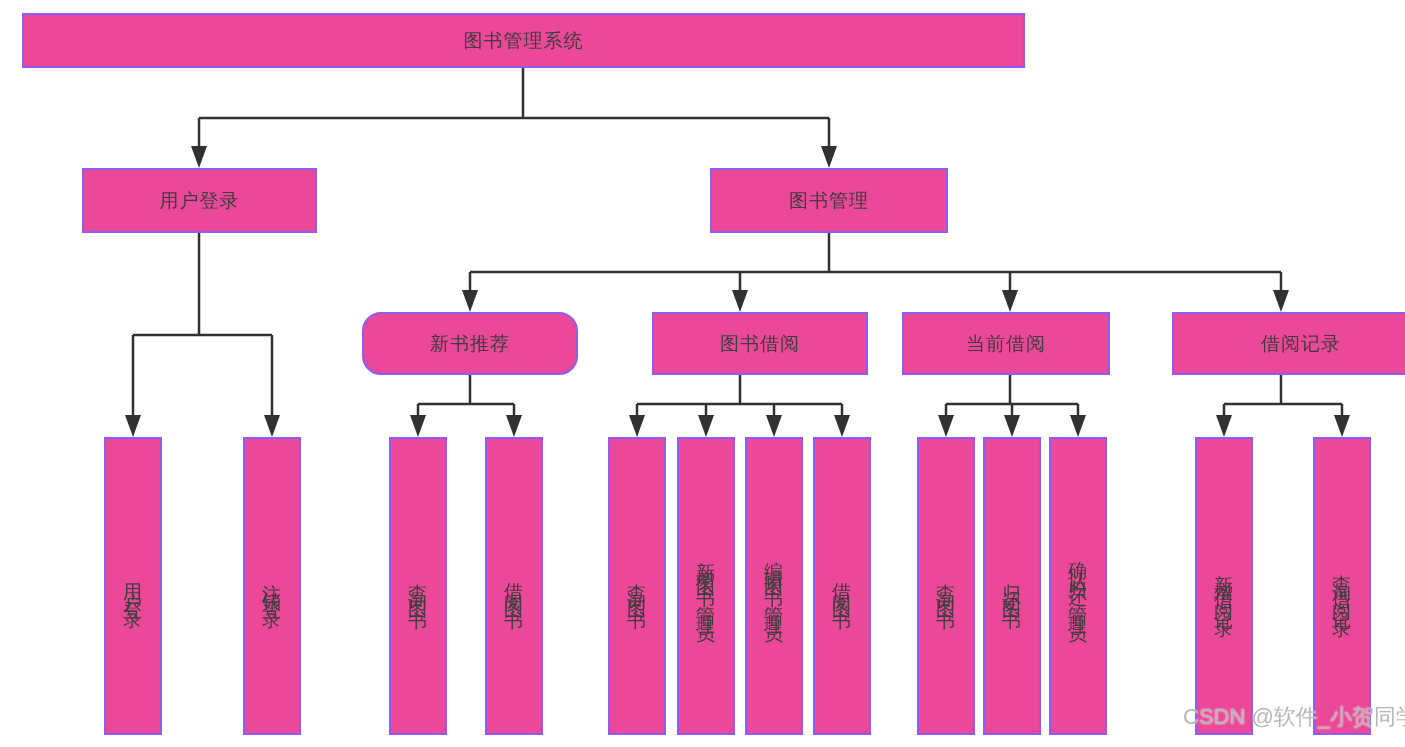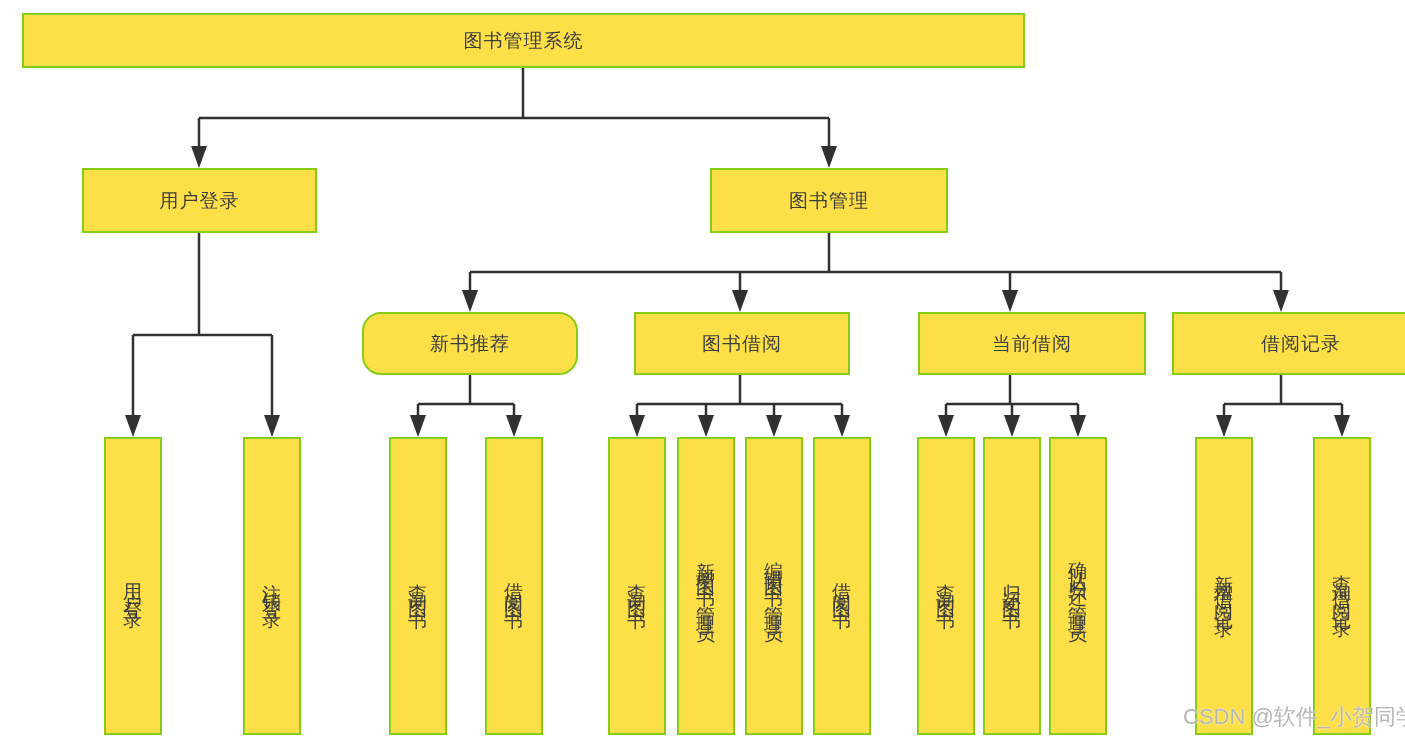--- a/index.html
+++ b/index.html
@@ -7,22 +7,22 @@
     position:relative;
     width:1405px;height:747px;
     background:#ffffff;
     font-family:"Liberation Sans","DejaVu Sans",sans-serif;
     overflow:hidden;
   }
   #connectors{position:absolute;left:0;top:0;z-index:0;}
   .node{
     position:absolute;
     box-sizing:border-box;
-    border:2px solid #84cc16;
-    background:#fde047;
+    border:2px solid #8b5cf6;
+    background:#ec4899;
     display:flex;
     align-items:center;
     justify-content:center;
     color:#3d3d3d;
     z-index:1;
   }
   .h-node{font-size:19px;letter-spacing:1px;}
   .root-node{left:22px;top:13px;width:1003px;height:55px;}
   .lvl2{top:168px;height:65px;}
   .lvl3{top:312px;height:63px;}
@@ -104,24 +104,24 @@
   <div class="node h-node lvl2" style="left:82px;width:235px;">
     <span>用户登录</span>
   </div>
   <div class="node h-node lvl2" style="left:710px;width:238px;justify-content:center;">
     <span>图书管理</span>
   </div>
 
   <div class="node h-node lvl3" style="left:362px;width:216px;border-radius:19px;">
     <span>新书推荐</span>
   </div>
-  <div class="node h-node lvl3" style="left:634px;width:216px;">
+  <div class="node h-node lvl3" style="left:652px;width:216px;">
     <span>图书借阅</span>
   </div>
-  <div class="node h-node lvl3" style="left:902px;width:228px;margin-left:16px;">
+  <div class="node h-node lvl3" style="left:902px;width:208px;">
     <span>当前借阅</span>
   </div>
   <div class="node h-node lvl3" style="left:1172px;width:258px;align-items:center;">
     <span>借阅记录</span>
   </div>
 
   <div class="node leaf" style="left:104px;">
     <span>用户登录</span>
   </div>
   <div class="node leaf" style="left:243px;">

